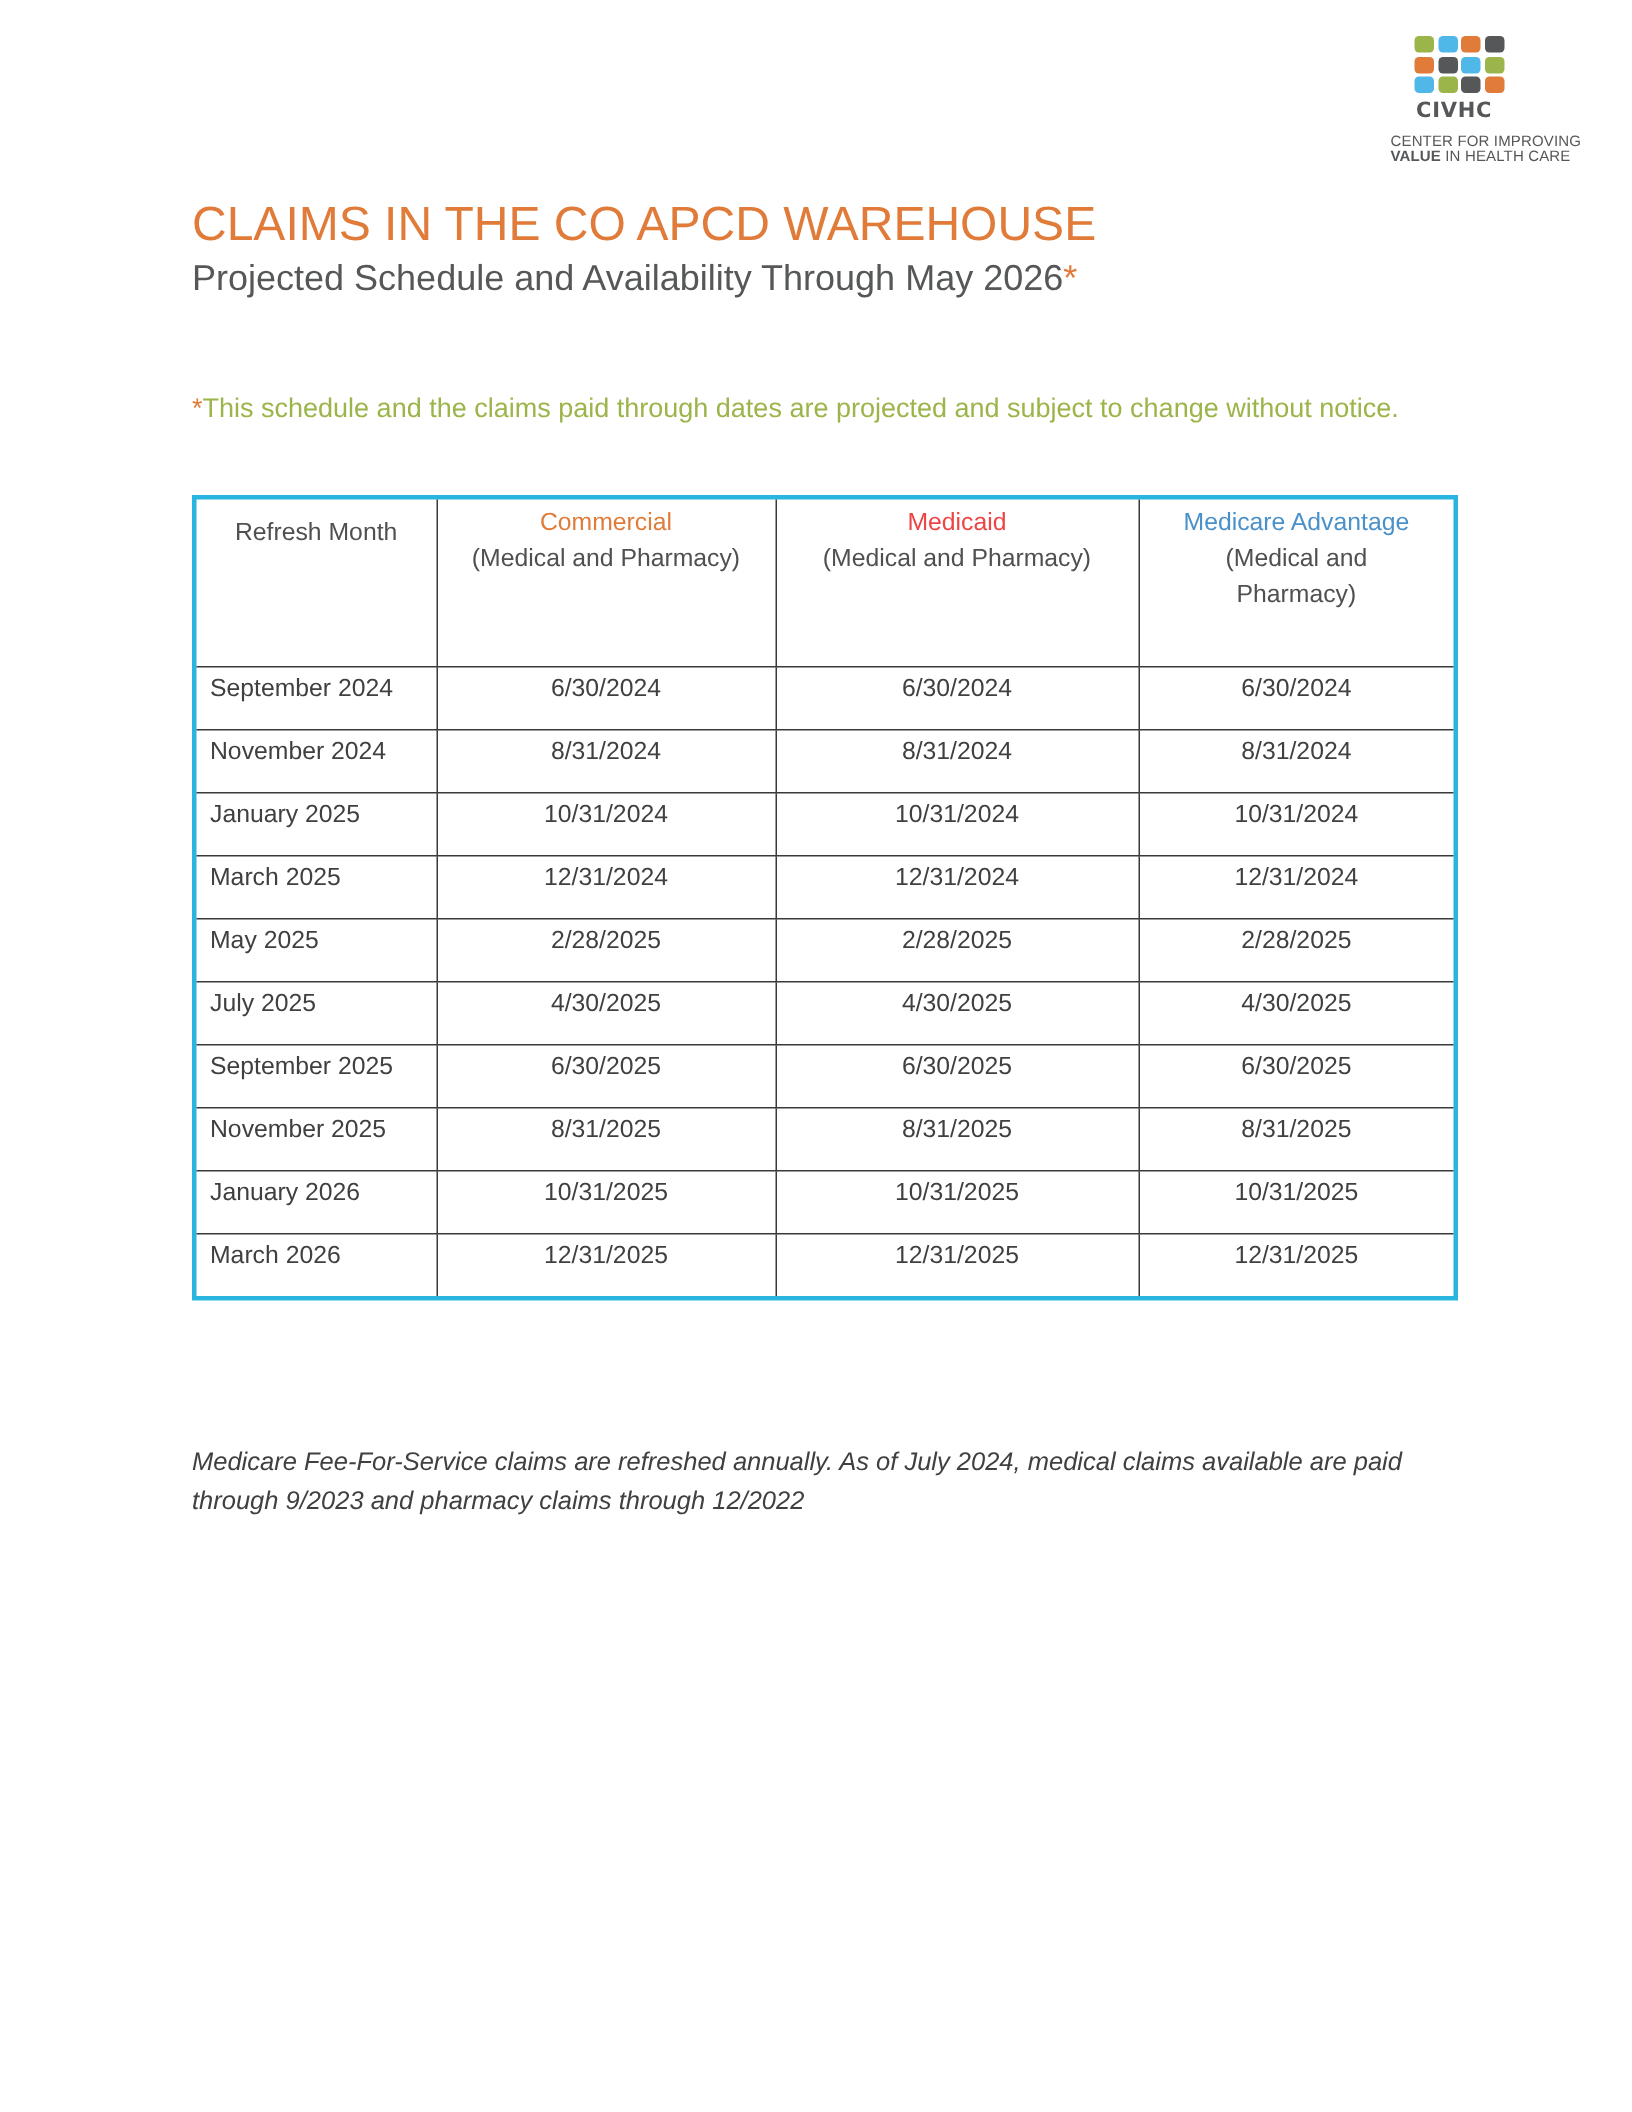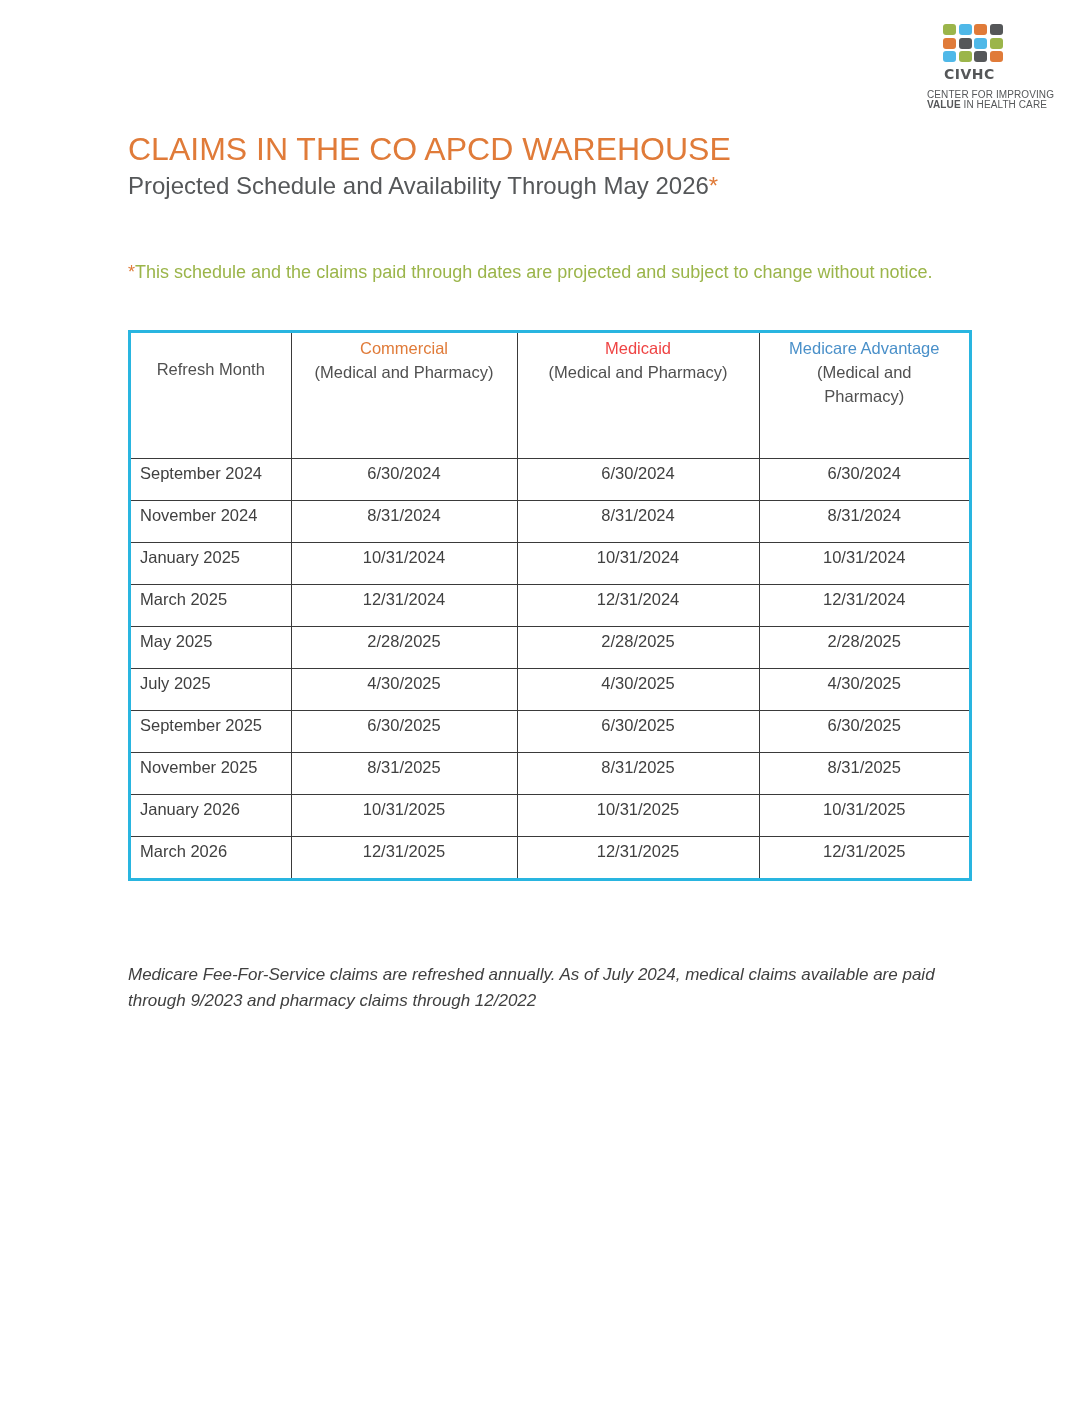--- a/index.html
+++ b/index.html
@@ -28,21 +28,21 @@
   
   .table-wrap { position: absolute; left: 128px; top: 330px; width: 838px;
                 border: 3px solid #29B5E0; }
   table { border-collapse: collapse; width: 100%; font-size: 16.5px; color: #404040; }
   td, th { border: 1.5px solid #3a3a3a; padding: 0; font-weight: normal; }
   tr:first-child th { border-top: none; }
   th:first-child, td:first-child { border-left: none; }
   th:last-child, td:last-child { border-right: none; }
   tr:last-child td { border-bottom: none; }
   thead th { height: 101px; vertical-align: top; text-align: center; line-height: 24px; padding-top: 3px; }
-  thead th.refresh { vertical-align: top; padding-top: 24px; }
+  thead th.refresh { vertical-align: top; padding-top: 10px; }
   .col-commercial { color: #E07B39; }
   .col-medicaid { color: #ef4444; }
   .col-medicare { color: #4A90C9; }
   .col-sub { color: #505050; }
   tbody td { height: 38px; vertical-align: top; padding-top: 3px; line-height: 22px; }
   tbody td.month { text-align: left; padding-left: 9px; }
   tbody td.date { text-align: center; }
   col.c1 { width: 160px; } col.c2 { width: 226px; } col.c3 { width: 242px; } col.c4 { width: 210px; }
 
   .footnote { position: absolute; left: 128px; top: 962px; width: 830px; font-size: 17px; line-height: 26px;

